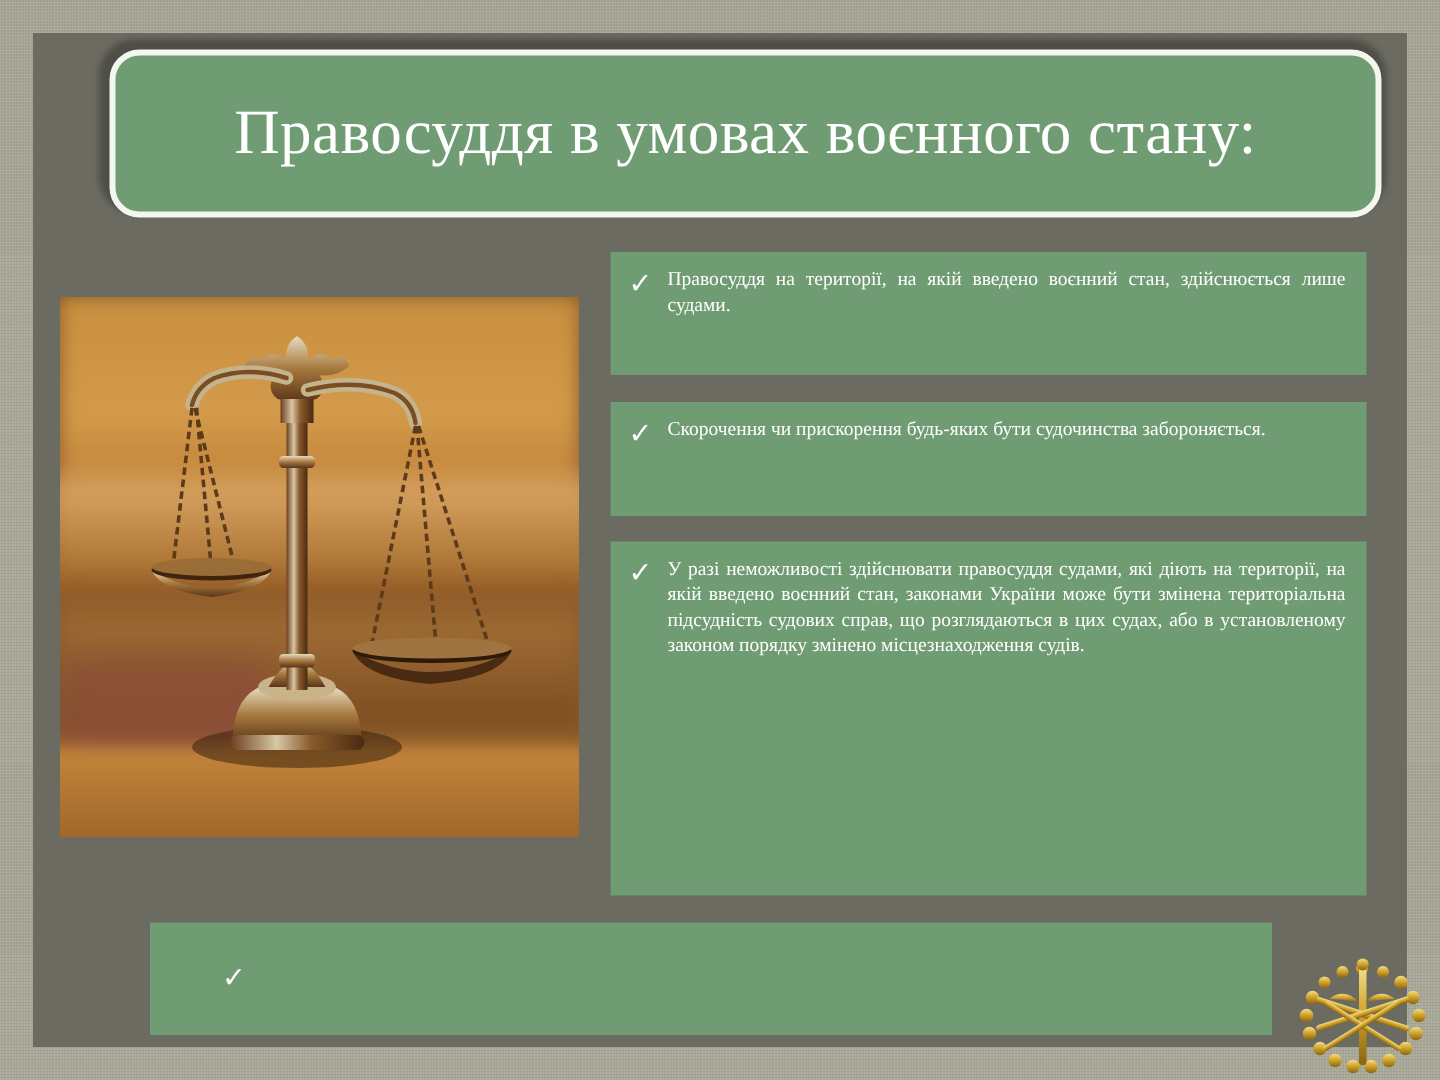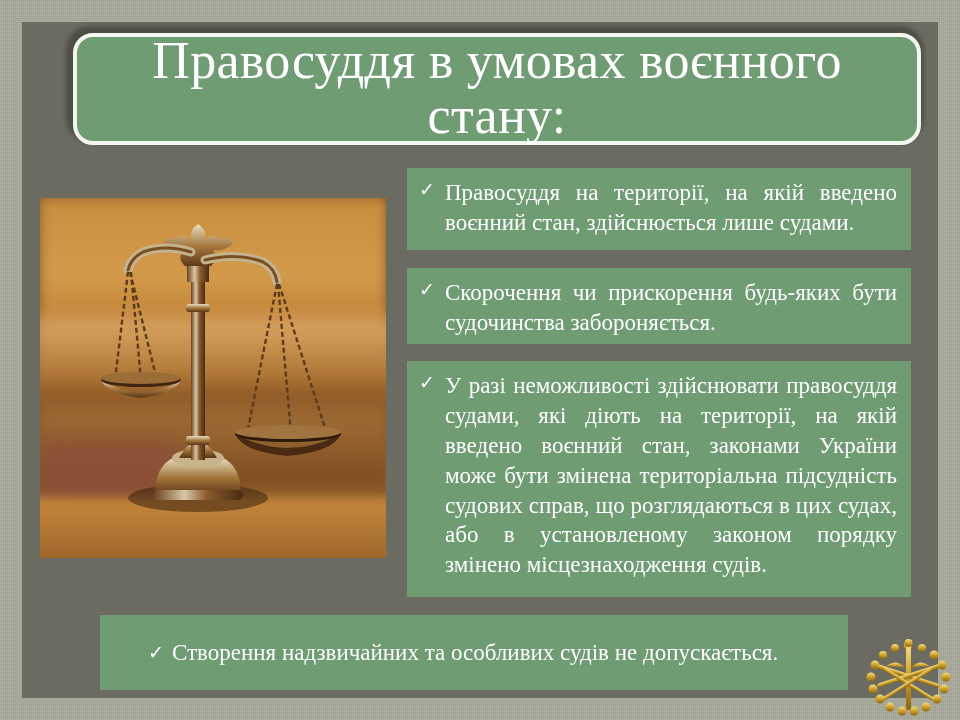--- a/index.html
+++ b/index.html
@@ -27,21 +27,21 @@
   }
   #title-box{
     position:absolute;left:73px;top:33px;width:848px;height:112px;
     border-radius:20px;
     background:#6f9c72;
     border:4px solid #f4f6f0;
     box-sizing:border-box;
     display:flex;align-items:center;justify-content:center;
   }
   #title-text{
-    color:#ffffff;font-size:52px;line-height:1.05;text-align:center;
+    color:#ffffff;font-size:42px;line-height:1.05;text-align:center;
     letter-spacing:.3px;padding:0 24px;font-weight:400;
   }
   
   #photo{
     position:absolute;left:40px;top:198px;width:346px;height:360px;
     overflow:hidden;background:#8a5a2a;
   }
   #photo .sky{
     position:absolute;inset:0;
     background:
@@ -66,21 +66,21 @@
   .bbox{
     position:absolute;background:#6f9c72;box-sizing:border-box;
     padding:10px 14px 10px 12px;
   }
   .brow{display:flex;align-items:flex-start;}
   .chk{
     color:#ffffff;font-size:19px;line-height:1.25;flex:0 0 auto;
     width:26px;text-align:left;font-family:"DejaVu Sans",sans-serif;
   }
   .btxt{
-    color:#ffffff;font-size:23px;line-height:1.3;
+    color:#ffffff;font-size:13px;line-height:1.3;
     text-align:justify;text-align-last:left;flex:1 1 auto;
   }
   #box1{left:407px;top:168px;width:504px;height:82px;}
   #box2{left:407px;top:268px;width:504px;height:76px;}
   #box3{left:407px;top:361px;width:504px;height:236px;}
   #box4{left:100px;top:615px;width:748px;height:75px;
         display:flex;align-items:center;padding:0 0 0 48px;}
   #box4 .btxt{text-align:left;text-align-last:left;}
   #box4 .chk{width:24px;}
   
@@ -175,21 +175,20 @@
 
   <div class="bbox" id="box3">
     <div class="brow">
       <span class="chk">✓</span>
       <span class="btxt">У разі неможливості здійснювати правосуддя судами, які діють на території, на якій введено воєнний стан, законами України може бути змінена територіальна підсудність судових справ, що розглядаються в цих судах, або в установленому законом порядку змінено місцезнаходження судів.</span>
     </div>
   </div>
 
   <div class="bbox" id="box4">
     <span class="chk">✓</span>
-    <span class="btxt">Створення надзвичайних та особливих судів не допускається.</span>
   </div>
 
   <svg id="ornament" viewBox="0 0 92 78">
     <defs>
       <linearGradient id="gold" x1="0" y1="0" x2="0" y2="1">
         <stop offset="0%" stop-color="#f2de8e"></stop>
         <stop offset="45%" stop-color="#d4a62c"></stop>
         <stop offset="100%" stop-color="#8a6412"></stop>
       </linearGradient>
     </defs>

